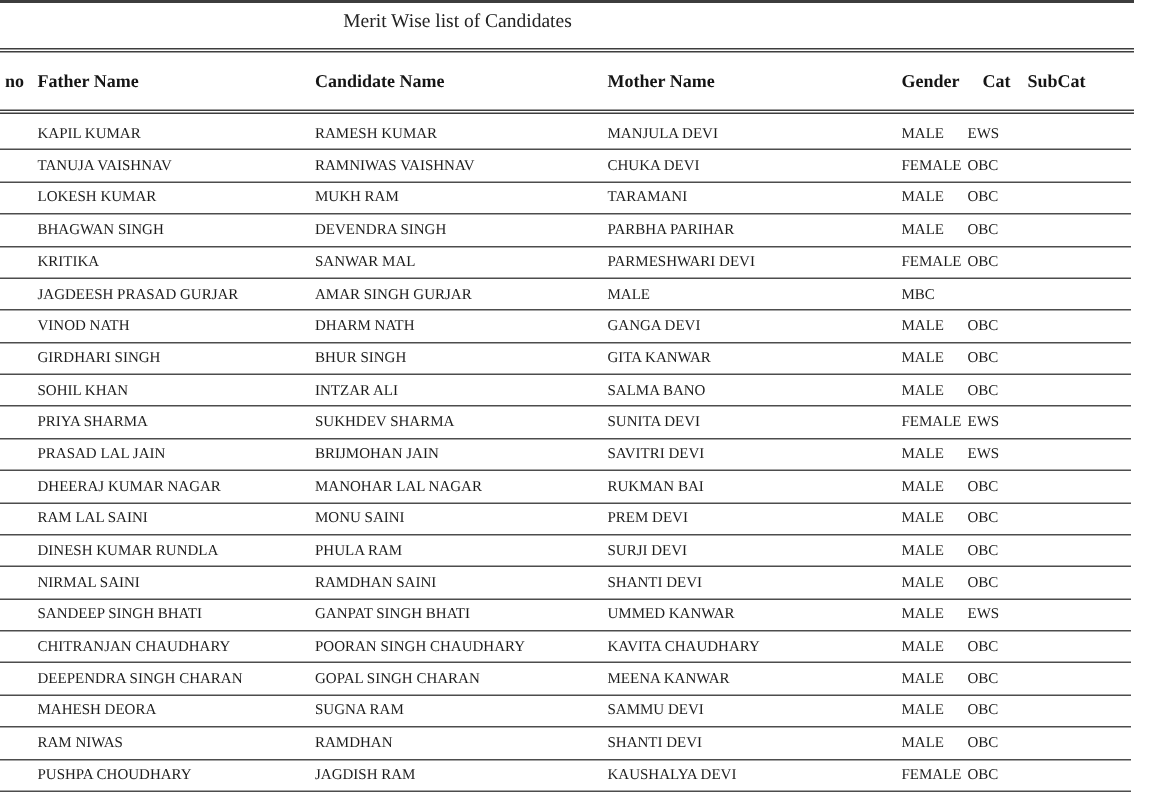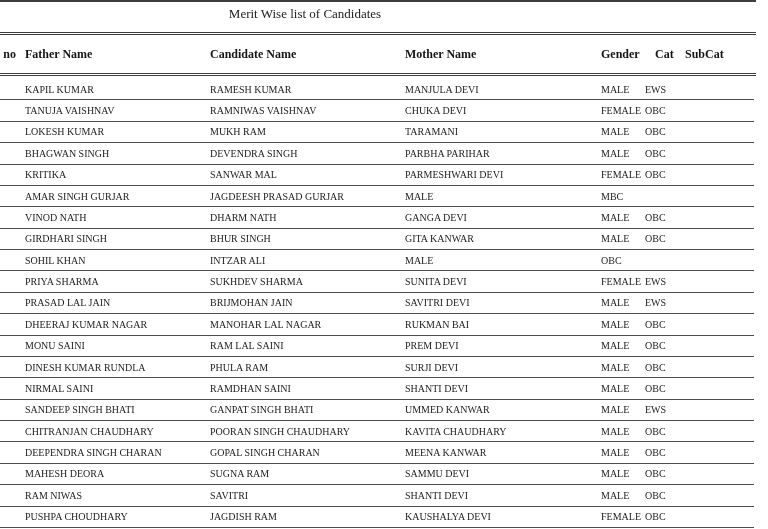--- a/index.html
+++ b/index.html
@@ -142,22 +142,22 @@
       <div class="cell col-no"></div>
       <div class="cell col-candidate">KRITIKA</div>
       <div class="cell col-father">SANWAR MAL</div>
       <div class="cell col-mother">PARMESHWARI DEVI</div>
       <div class="cell col-gender">FEMALE</div>
       <div class="cell col-cat">OBC</div>
       <div class="cell col-subcat"></div>
     </div>
       <div class="grid-row data-row">
       <div class="cell col-no"></div>
+      <div class="cell col-father">JAGDEESH PRASAD GURJAR</div>
       <div class="cell col-candidate">AMAR SINGH GURJAR</div>
-      <div class="cell col-father">JAGDEESH PRASAD GURJAR</div>
       <div class="cell col-gender">MALE</div>
       <div class="cell col-cat">MBC</div>
       <div class="cell col-subcat"></div>
     </div>
       <div class="grid-row data-row">
       <div class="cell col-no"></div>
       <div class="cell col-candidate">VINOD NATH</div>
       <div class="cell col-father">DHARM NATH</div>
       <div class="cell col-mother">GANGA DEVI</div>
       <div class="cell col-gender">MALE</div>
@@ -170,20 +170,21 @@
       <div class="cell col-father">BHUR SINGH</div>
       <div class="cell col-mother">GITA KANWAR</div>
       <div class="cell col-gender">MALE</div>
       <div class="cell col-cat">OBC</div>
       <div class="cell col-subcat"></div>
     </div>
       <div class="grid-row data-row">
       <div class="cell col-no"></div>
       <div class="cell col-candidate">SOHIL KHAN</div>
       <div class="cell col-father">INTZAR ALI</div>
+      <div class="cell col-mother">SALMA BANO</div>
       <div class="cell col-gender">MALE</div>
       <div class="cell col-cat">OBC</div>
       <div class="cell col-subcat"></div>
     </div>
       <div class="grid-row data-row">
       <div class="cell col-no"></div>
       <div class="cell col-candidate">PRIYA SHARMA</div>
       <div class="cell col-father">SUKHDEV SHARMA</div>
       <div class="cell col-mother">SUNITA DEVI</div>
       <div class="cell col-gender">FEMALE</div>
@@ -203,22 +204,22 @@
       <div class="cell col-no"></div>
       <div class="cell col-candidate">DHEERAJ KUMAR NAGAR</div>
       <div class="cell col-father">MANOHAR LAL NAGAR</div>
       <div class="cell col-mother">RUKMAN BAI</div>
       <div class="cell col-gender">MALE</div>
       <div class="cell col-cat">OBC</div>
       <div class="cell col-subcat"></div>
     </div>
       <div class="grid-row data-row">
       <div class="cell col-no"></div>
+      <div class="cell col-father">RAM LAL SAINI</div>
       <div class="cell col-candidate">MONU SAINI</div>
-      <div class="cell col-father">RAM LAL SAINI</div>
       <div class="cell col-mother">PREM DEVI</div>
       <div class="cell col-gender">MALE</div>
       <div class="cell col-cat">OBC</div>
       <div class="cell col-subcat"></div>
     </div>
       <div class="grid-row data-row">
       <div class="cell col-no"></div>
       <div class="cell col-candidate">DINESH KUMAR RUNDLA</div>
       <div class="cell col-father">PHULA RAM</div>
       <div class="cell col-mother">SURJI DEVI</div>
@@ -267,21 +268,21 @@
       <div class="cell col-candidate">MAHESH DEORA</div>
       <div class="cell col-father">SUGNA RAM</div>
       <div class="cell col-mother">SAMMU DEVI</div>
       <div class="cell col-gender">MALE</div>
       <div class="cell col-cat">OBC</div>
       <div class="cell col-subcat"></div>
     </div>
       <div class="grid-row data-row">
       <div class="cell col-no"></div>
       <div class="cell col-candidate">RAM NIWAS</div>
-      <div class="cell col-father">SAVITRI</div>
+      <div class="cell col-father">RAMDHAN</div>
       <div class="cell col-mother">SHANTI DEVI</div>
       <div class="cell col-gender">MALE</div>
       <div class="cell col-cat">OBC</div>
       <div class="cell col-subcat"></div>
     </div>
       <div class="grid-row data-row">
       <div class="cell col-no"></div>
       <div class="cell col-candidate">PUSHPA CHOUDHARY</div>
       <div class="cell col-father">JAGDISH RAM</div>
       <div class="cell col-mother">KAUSHALYA DEVI</div>

